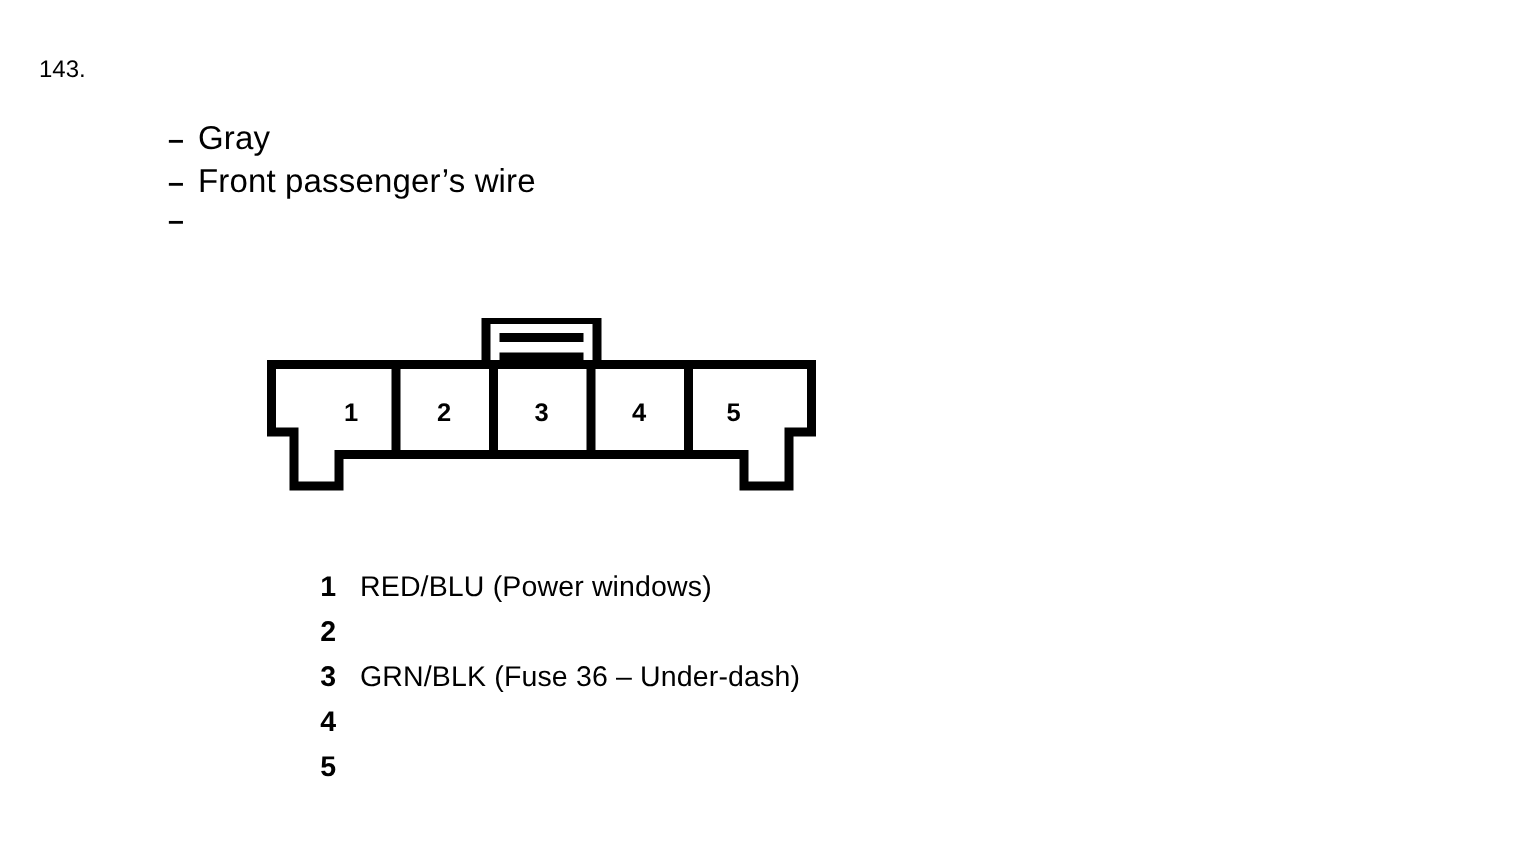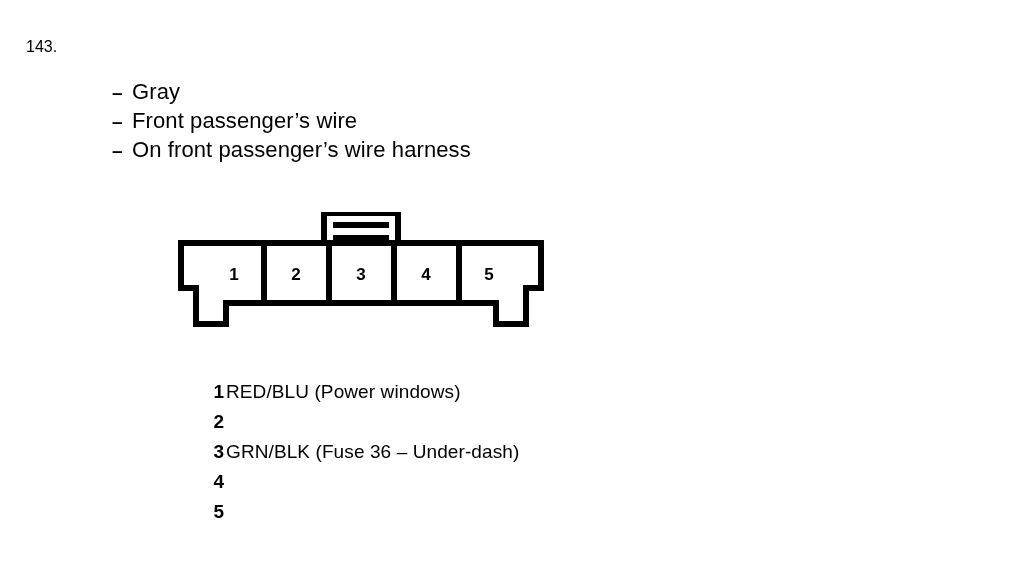--- a/index.html
+++ b/index.html
@@ -91,21 +91,21 @@
   }
   .legend-num {
     font-size: 19px;
     font-weight: bold;
     width: 20px;
     flex: 0 0 20px;
     text-align: right;
   }
   .legend-desc {
     font-size: 19px;
-    margin-left: 2px;
+    margin-left: 16px;
     letter-spacing: 0.1px;
   }
 </style>
 </head>
 <body>
 
 <div id="title-block">
   <span>143.</span>
 </div>
 
@@ -113,21 +113,20 @@
   <div class="spec-row">
     <span class="spec-dash">–</span>
     <span class="spec-label">Gray</span>
   </div>
   <div class="spec-row">
     <span class="spec-dash">–</span>
     <span class="spec-label">Front passenger’s wire</span>
   </div>
   <div class="spec-row">
     <span class="spec-dash">–</span>
-    <span class="spec-label">On front passenger’s wire harness</span>
   </div>
 </div>
 
 <div id="connector">
   <svg viewBox="0 0 366 120" xmlns="http://www.w3.org/2000/svg">
 
     <g>
       <rect x="146" y="1" width="74" height="32" fill="#ffffff" stroke="#000000" stroke-width="6"></rect>
       <rect x="155" y="10" width="56" height="6" fill="#000000"></rect>
       <rect x="155" y="23" width="56" height="6" fill="#000000"></rect>

